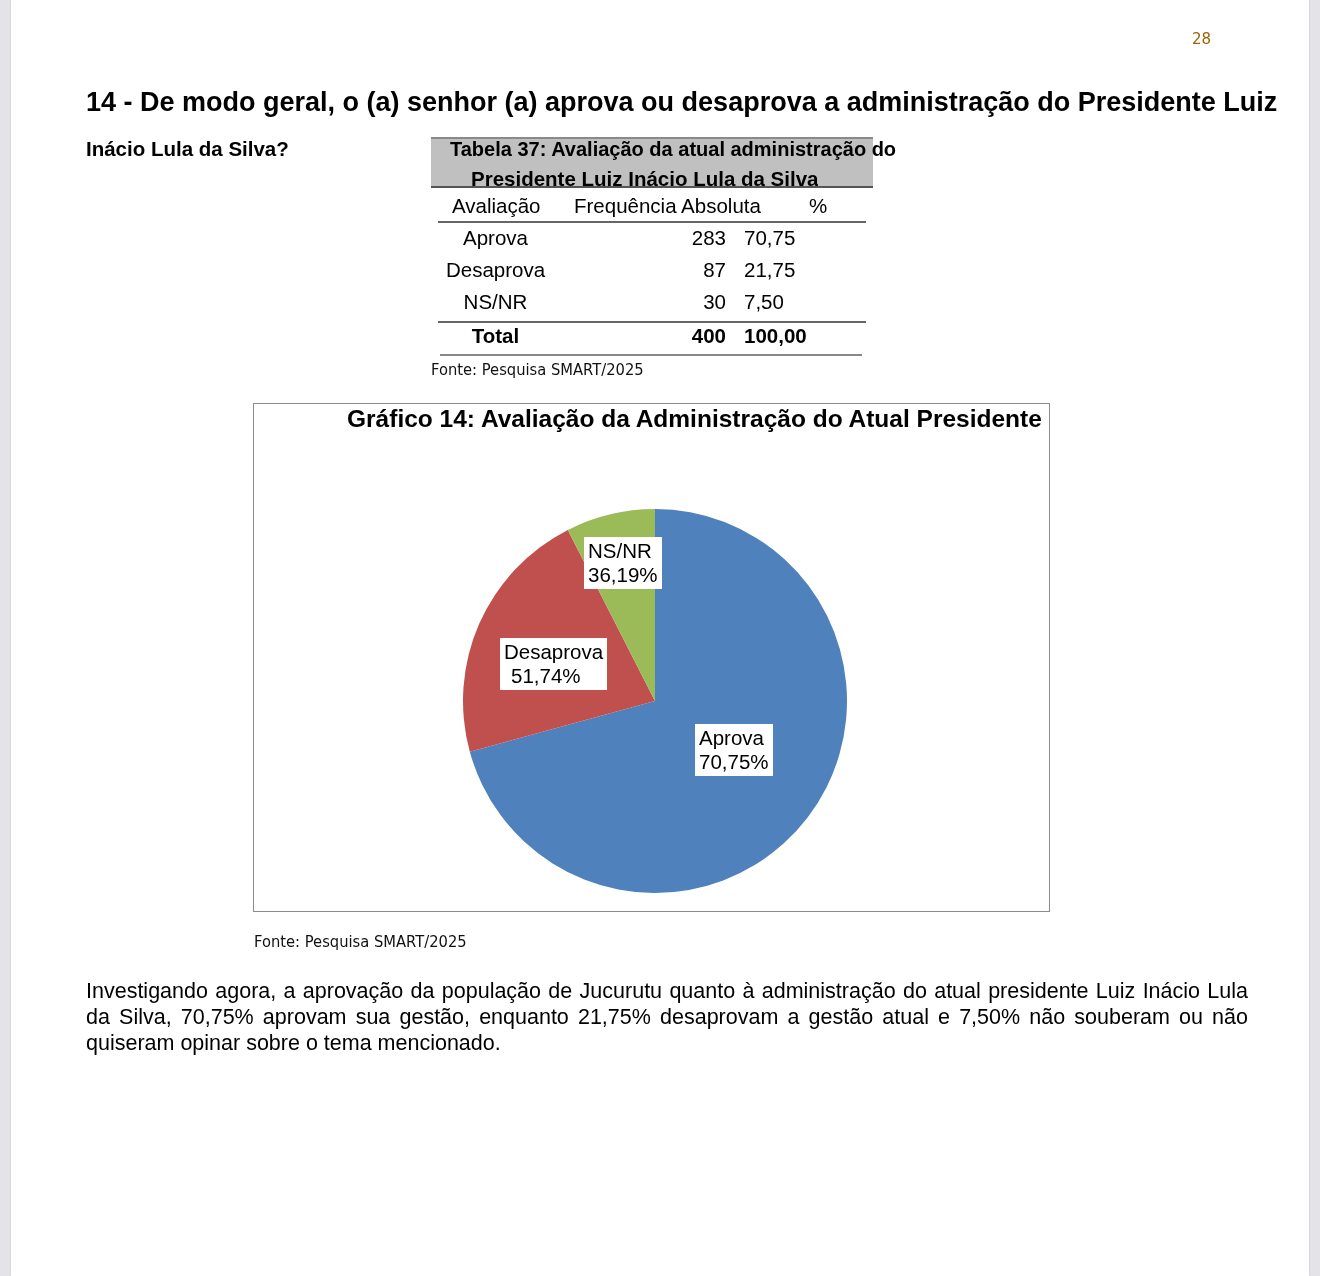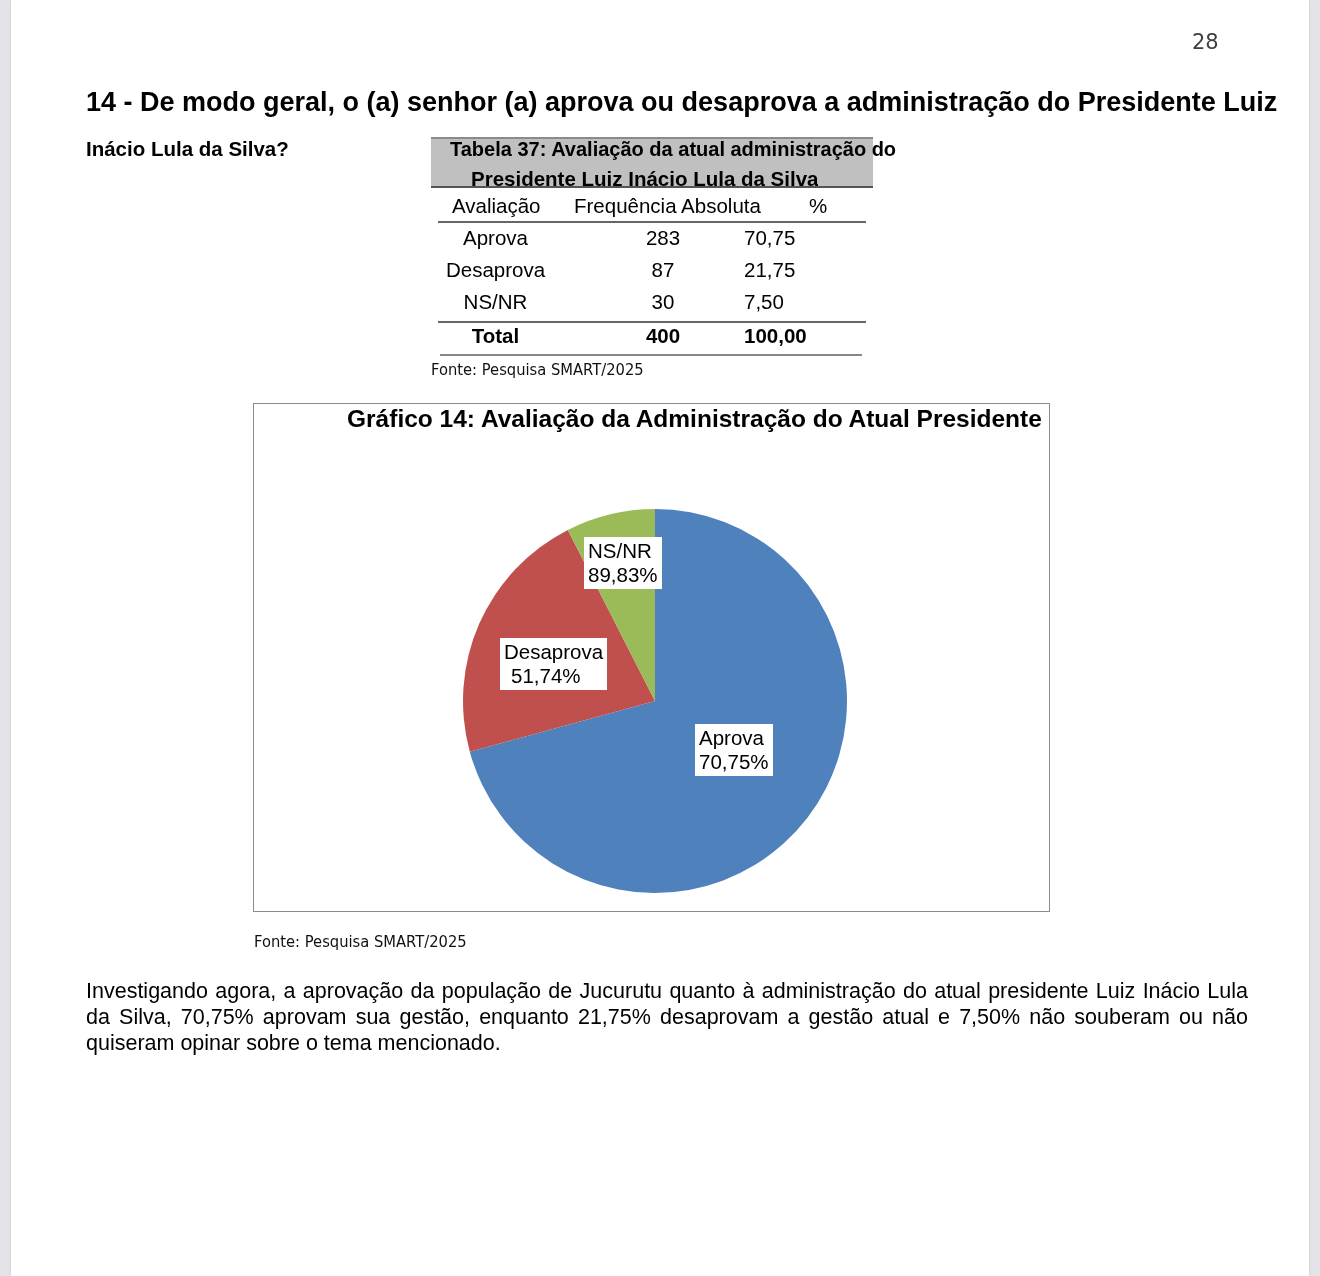--- a/index.html
+++ b/index.html
@@ -8,22 +8,22 @@
       background: #e4e3e8;
       font-family: "Liberation Sans", sans-serif;
       color: #000;
     }
     .page {
       position: absolute; left: 11px; top: 0; width: 1298px; height: 1276px;
       background: #ffffff;
       box-shadow: 0 0 2px rgba(0,0,0,0.15);
     }
     .page-number {
-      position: absolute; left: 1192px; top: 30px; font-size: 21px;
-      font-family: "DejaVu Sans", sans-serif; color: #404040;
+      position: absolute; left: 1192px; top: 30px; font-size: 15px;
+      font-family: "DejaVu Sans", sans-serif; color: #a16207;
     }
     .question {
       position: absolute; left: 86px; top: 87px; font-size: 27px; font-weight: bold;
       white-space: nowrap;
     }
     .question-cont {
       position: absolute; left: 86px; top: 137px; font-size: 20.5px; font-weight: bold;
       white-space: nowrap;
     }
     
@@ -37,21 +37,21 @@
       white-space: nowrap;
     }
     .table-caption-l2 {
       position: absolute; left: 471px; top: 167px; font-size: 20.5px; font-weight: bold;
       white-space: nowrap; height: 21px; overflow: hidden;
     }
     .tbl-head { position: absolute; top: 194px; font-size: 20.5px; font-weight: normal; white-space: nowrap; text-align: center; }
     .tbl-rule { position: absolute; left: 438px; width: 428px; height: 2px; background: #666; }
     .cell { position: absolute; font-size: 20.5px; white-space: nowrap; }
     .cell.c1 { left: 438px; width: 115px; text-align: center; }
-    .cell.c2 { left: 600px; width: 126px; text-align: center; }
+    .cell.c2 { left: 600px; width: 126px; text-align: right; }
     .cell.c3 { left: 744px; width: 96px; }
     .bold { font-weight: bold; }
     .source {
       position: absolute; font-family: "DejaVu Sans", sans-serif; font-size: 16px; color: #111;
       white-space: nowrap; transform: scaleX(0.92); transform-origin: left top;
     }
     
     .chart-frame {
       position: absolute; left: 253px; top: 403px; width: 797px; height: 509px;
       border: 1.5px solid #8c8c8c; box-sizing: border-box; background: #fff;
@@ -125,18 +125,18 @@
 <div class="slice-label" style="left:695px; top:724px">
   <div>Aprova</div>
   <div>70,75%</div>
 </div>
 <div class="slice-label" style="left:500px; top:638px">
   <div>Desaprova</div>
   <div style="padding-left:7px">51,74%</div>
 </div>
 <div class="slice-label" style="left:584px; top:537px">
   <div>NS/NR</div>
-  <div>89,83%</div>
+  <div>36,19%</div>
 </div>
 
 <div class="source" style="left:254px; top:932px">Fonte: Pesquisa SMART/2025</div>
 
 <div class="para">Investigando agora, a aprovação da população de Jucurutu quanto à administração do atual presidente Luiz Inácio Lula da Silva, 70,75% aprovam sua gestão, enquanto 21,75% desaprovam a gestão atual e 7,50% não souberam ou não quiseram opinar sobre o tema mencionado.</div>
 
 </body></html>

